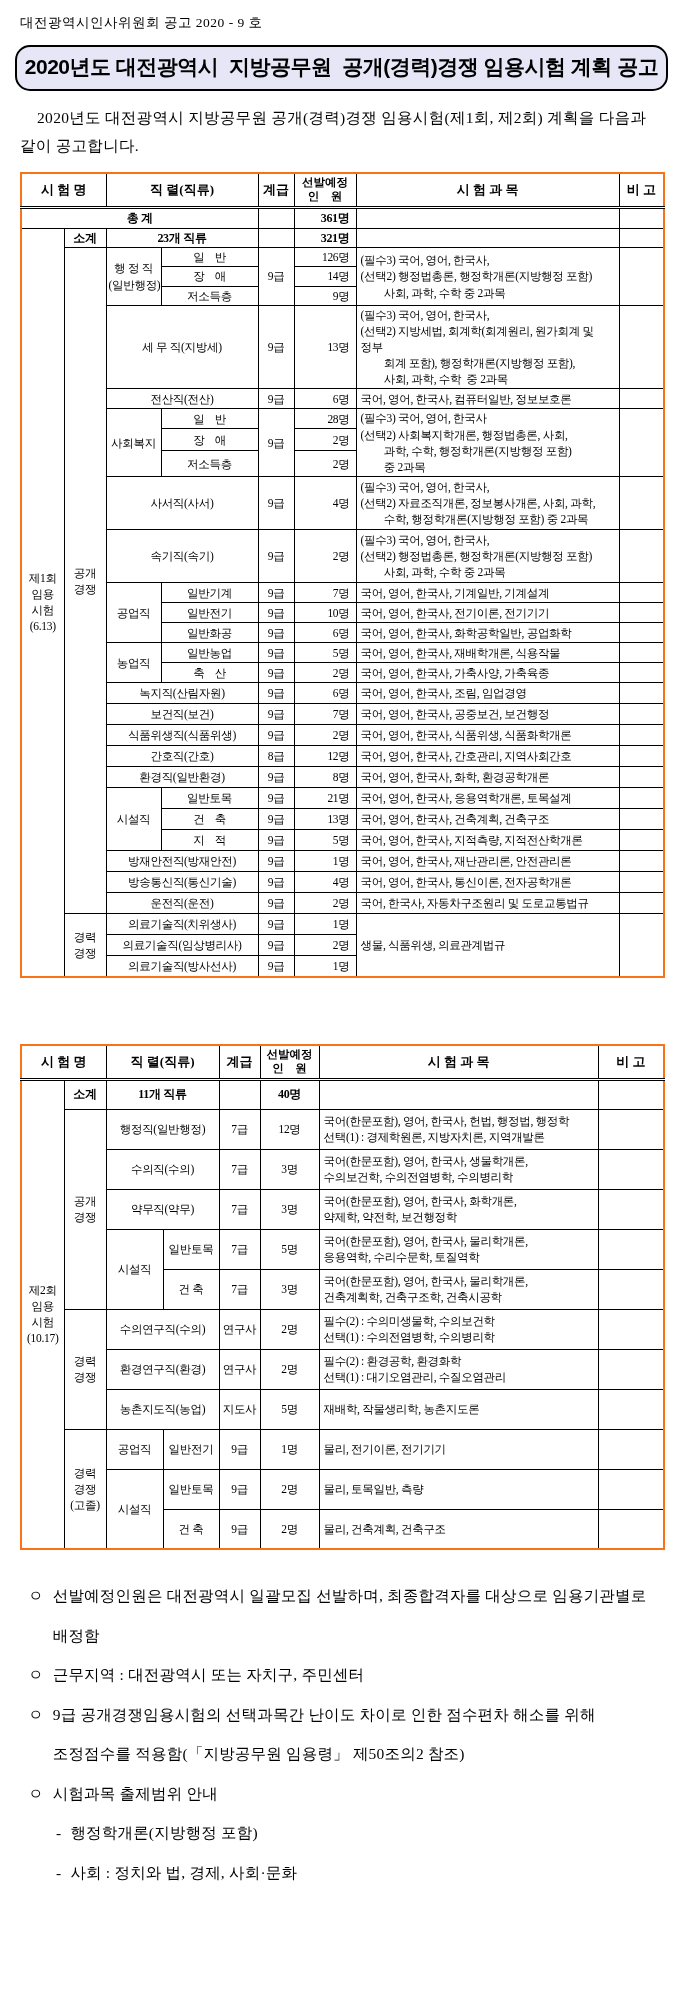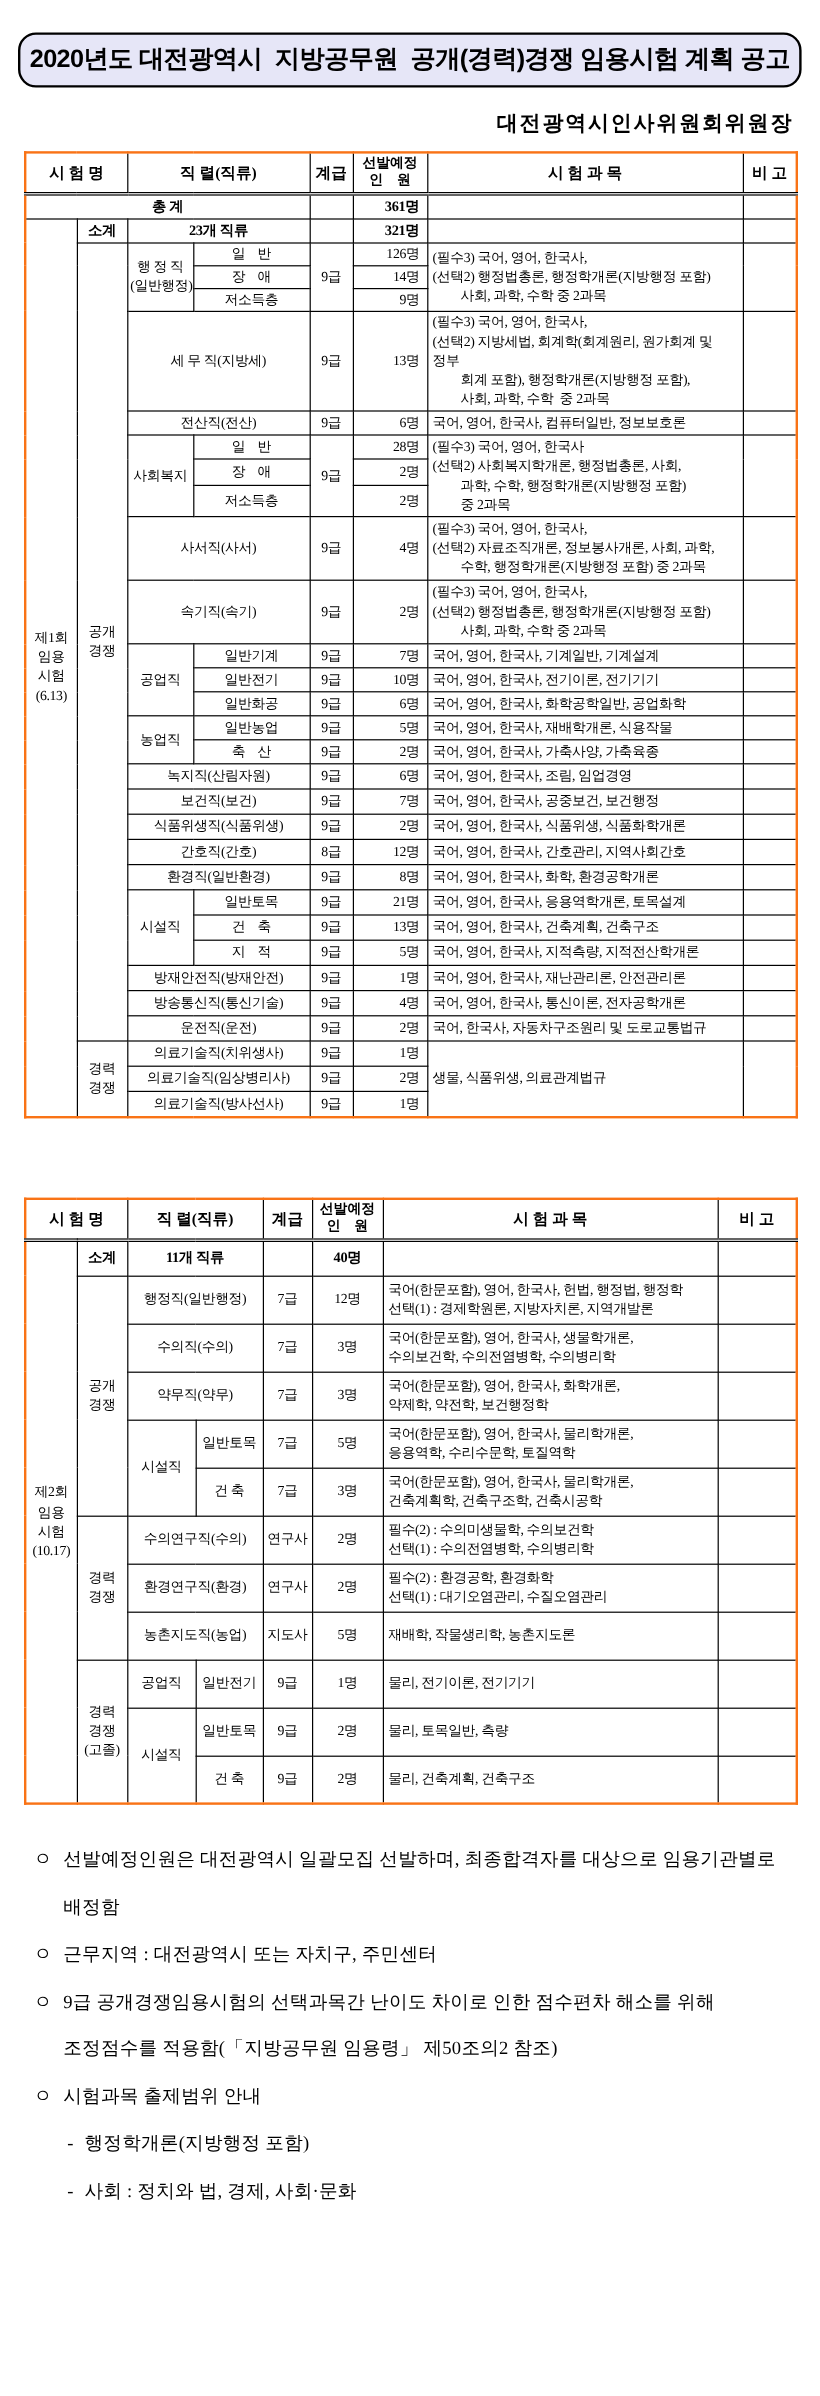--- a/index.html
+++ b/index.html
@@ -39,28 +39,29 @@
   .note .marker{flex:0 0 auto;padding-right:9px;}
   .note .ntext{flex:1 1 auto;}
   .note.ind0{padding-left:8px;}
   .note.ind1{padding-left:36px;}
 </style>
 </head>
 <body>
 
 <div class="page">
 
+  <div class="notice-no">대전광역시인사위원회 공고 2020 - 9 호</div>
 
   <div class="title-box">
     <span class="tt">2020년도 대전광역시  지방공무원  공개(경력)경쟁 임용시험 계획 공고</span>
   </div>
 
-
-
-  <div class="signer">대전광역시인사위원회위원장</div>
+  <p class="intro">2020년도 대전광역시 지방공무원 공개(경력)경쟁 임용시험(제1회, 제2회) 계획을 다음과 같이 공고합니다.</p>
+
+
 
 
   <table id="t1" class="gtable">
     <colgroup>
       <col style="width:43px">
         <col style="width:42px">
         <col style="width:55px">
         <col style="width:97px">
       <col style="width:36px">
         <col style="width:62px">

